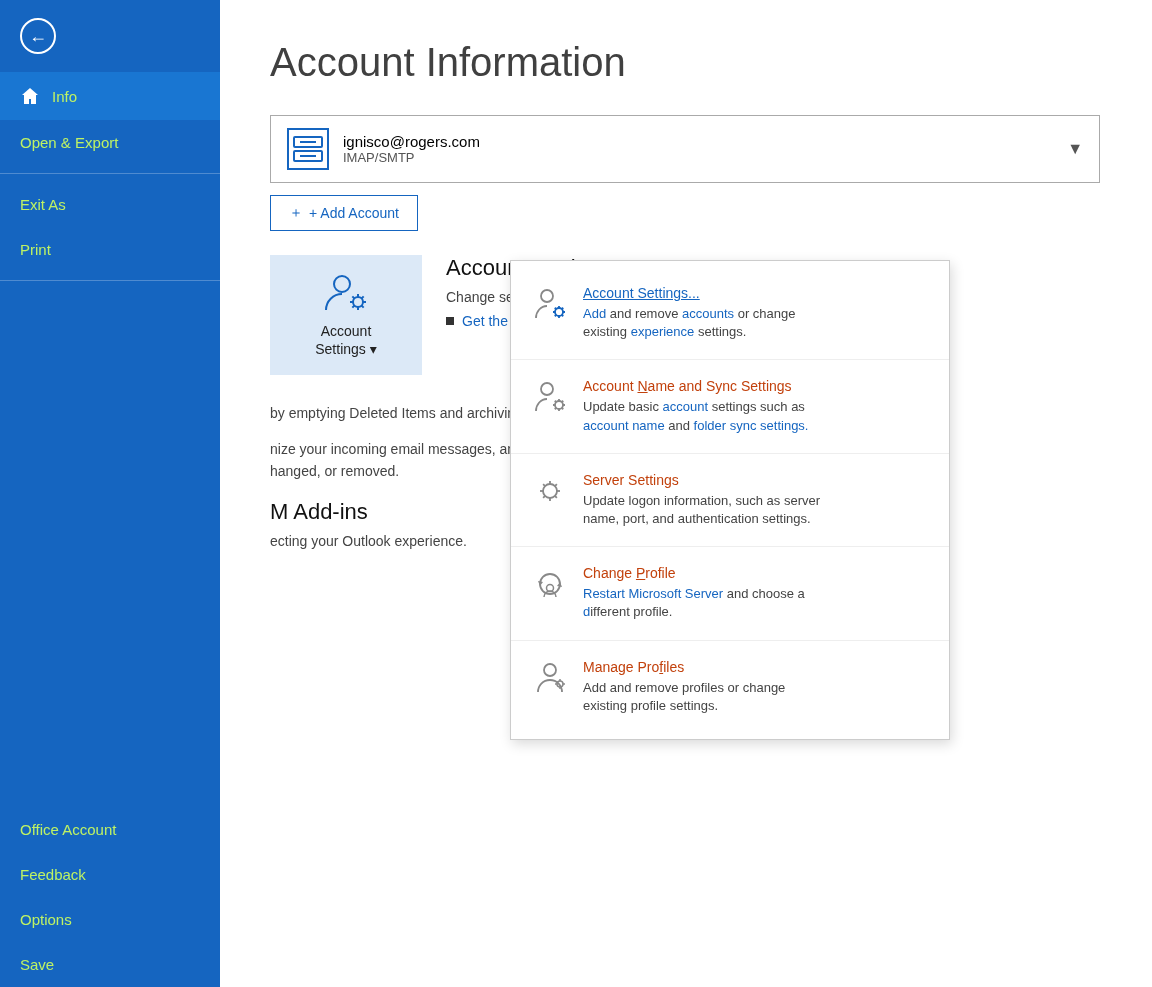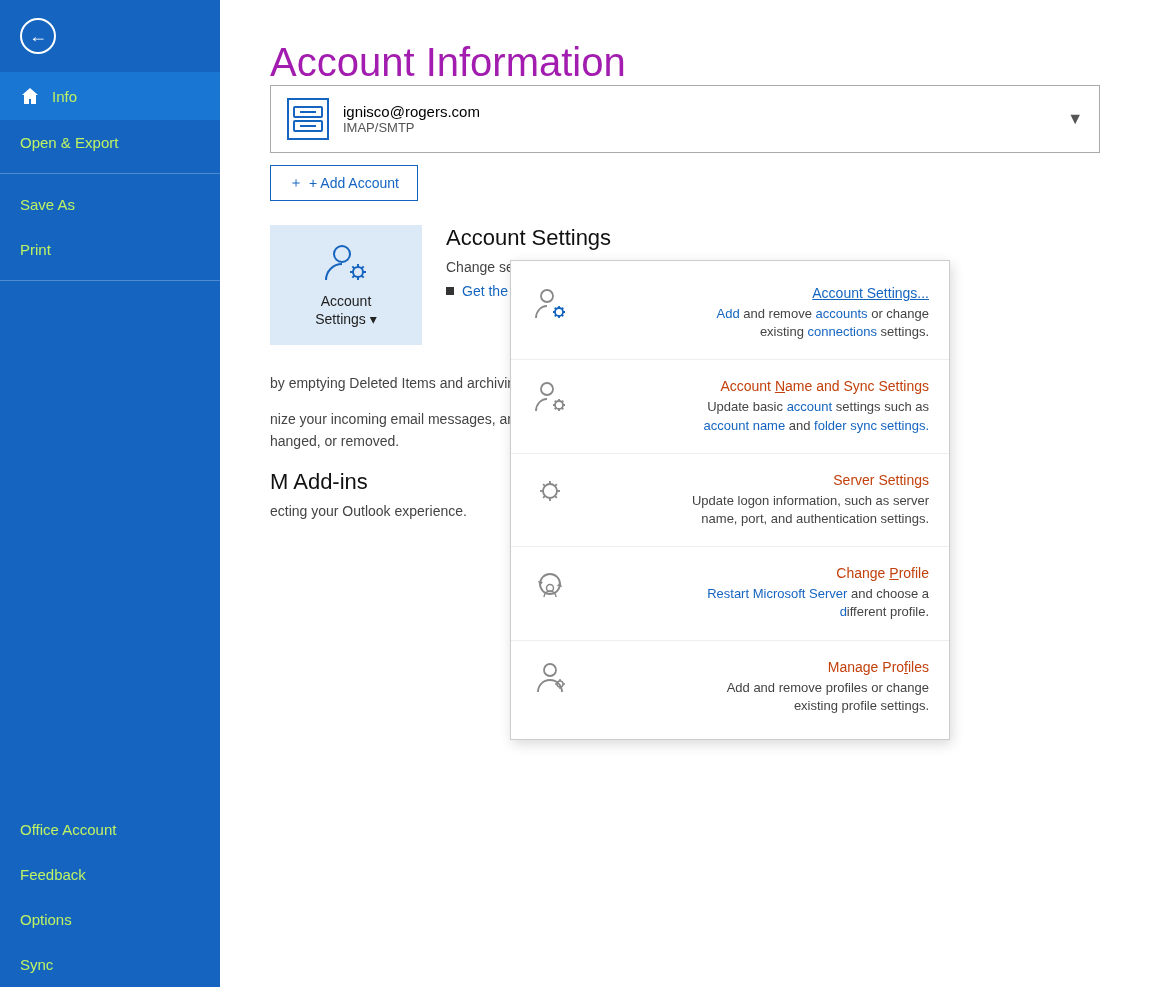--- a/index.html
+++ b/index.html
@@ -59,21 +59,22 @@
     .main-content {
       flex: 1;
       background: #fff;
       padding: 40px 50px;
       overflow-y: auto;
       position: relative;
     }
     .page-title {
       font-size: 40px;
       font-weight: 300;
-      color: #a21caf;
+      color: #404040;
+      margin-bottom: 30px;
     }
 
     
     .account-selector {
       border: 1px solid #aaa;
       display: flex;
       align-items: center;
       padding: 12px 16px;
       max-width: 830px;
       cursor: pointer;
@@ -159,21 +160,21 @@
       align-items: flex-start;
       padding: 14px 20px;
       cursor: pointer;
       gap: 14px;
     }
     .menu-item-icon {
       width: 38px; height: 38px;
       flex-shrink: 0;
       display: flex; align-items: center; justify-content: center;
     }
-    .menu-item-content { flex: 1; text-align: right; }
+    .menu-item-content { flex: 1; }
     .menu-item-title {
       font-size: 14px;
       color: #c2410c;
       text-decoration: underline;
       text-decoration-color: #c0392b;
       margin-bottom: 4px;
       font-weight: 500;
     }
     .menu-item-title.no-underline { text-decoration: none; }
     .menu-item-desc { font-size: 13px; color: #444; line-height: 1.4; }
@@ -201,42 +202,42 @@
       <span>Info</span>
     </div>
 
     <div class="sidebar-item">
       <span>Open &amp; Export</span>
     </div>
 
     <hr class="sidebar-divider">
 
     <div class="sidebar-item">
-      <span>Save As</span>
+      <span>Exit As</span>
     </div>
 
 
     <div class="sidebar-item">
       <span>Print</span>
     </div>
 
     <hr class="sidebar-divider">
 
     <div class="sidebar-bottom">
       <div class="sidebar-item">
         <span>Office Account</span>
       </div>
       <div class="sidebar-item">
         <span>Feedback</span>
       </div>
       <div class="sidebar-item">
         <span>Options</span>
       </div>
       <div class="sidebar-item">
-        <span>Sync</span>
+        <span>Save</span>
       </div>
     </div>
   </nav>
 </aside>
 
 <main class="main-content">
   <h1 class="page-title">Account Information</h1>
 
   <div class="account-selector">
     <div class="account-icon-box">
@@ -314,21 +315,21 @@
           <line x1="31" y1="26" x2="33" y2="26" stroke="#1565c0" stroke-width="1.8"></line>
           <line x1="22.76" y1="21.76" x2="24.17" y2="23.17" stroke="#1565c0" stroke-width="1.8"></line>
           <line x1="29.83" y1="28.83" x2="31.24" y2="30.24" stroke="#1565c0" stroke-width="1.8"></line>
           <line x1="31.24" y1="21.76" x2="29.83" y2="23.17" stroke="#1565c0" stroke-width="1.8"></line>
           <line x1="24.17" y1="28.83" x2="22.76" y2="30.24" stroke="#1565c0" stroke-width="1.8"></line>
         </svg>
       </div>
       <div class="menu-item-content">
         <div class="menu-item-title" style="text-decoration-color:#c0392b; text-decoration: underline; color:#1565c0;">Account Settings...</div>
         <div class="menu-item-desc">
-          <span class="highlight">Add</span> and remove <span class="highlight">accounts</span> or change<br>existing <span class="highlight">connections</span> settings.
+          <span class="highlight">Add</span> and remove <span class="highlight">accounts</span> or change<br>existing <span class="highlight">experience</span> settings.
         </div>
       </div>
     </div>
 
     <hr class="menu-divider">
 
     <div class="menu-item">
       <div class="menu-item-icon">
         <svg width="36" height="36" viewBox="0 0 36 36" fill="none">
           <circle cx="15" cy="10" r="6" stroke="#888" stroke-width="1.8" fill="none"></circle>

